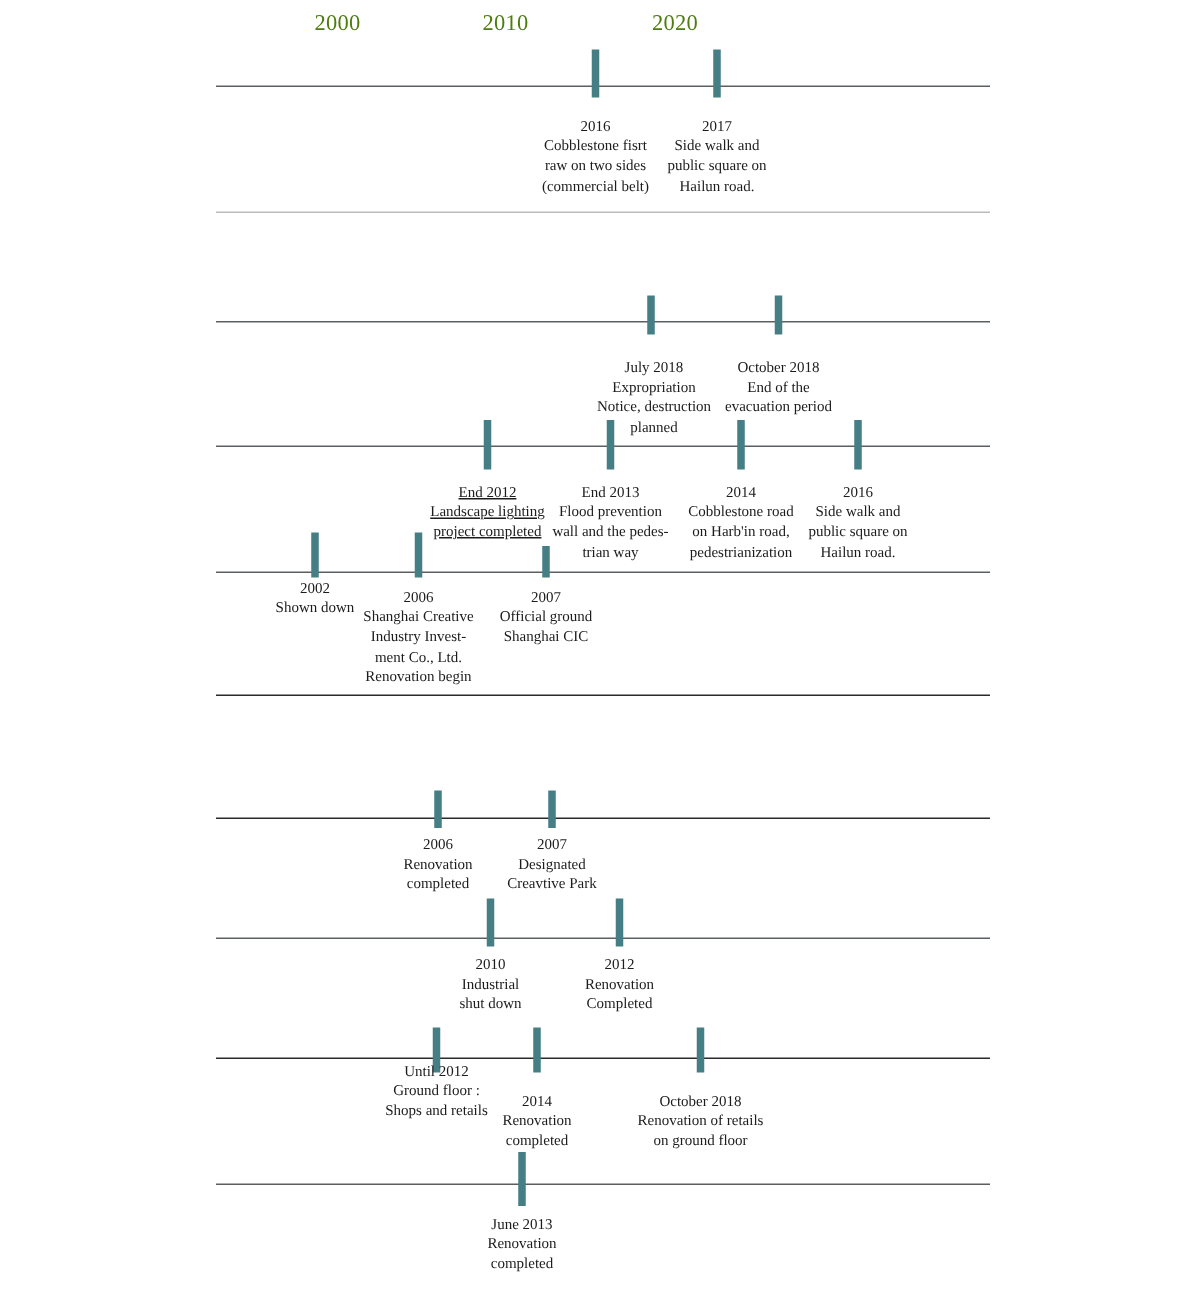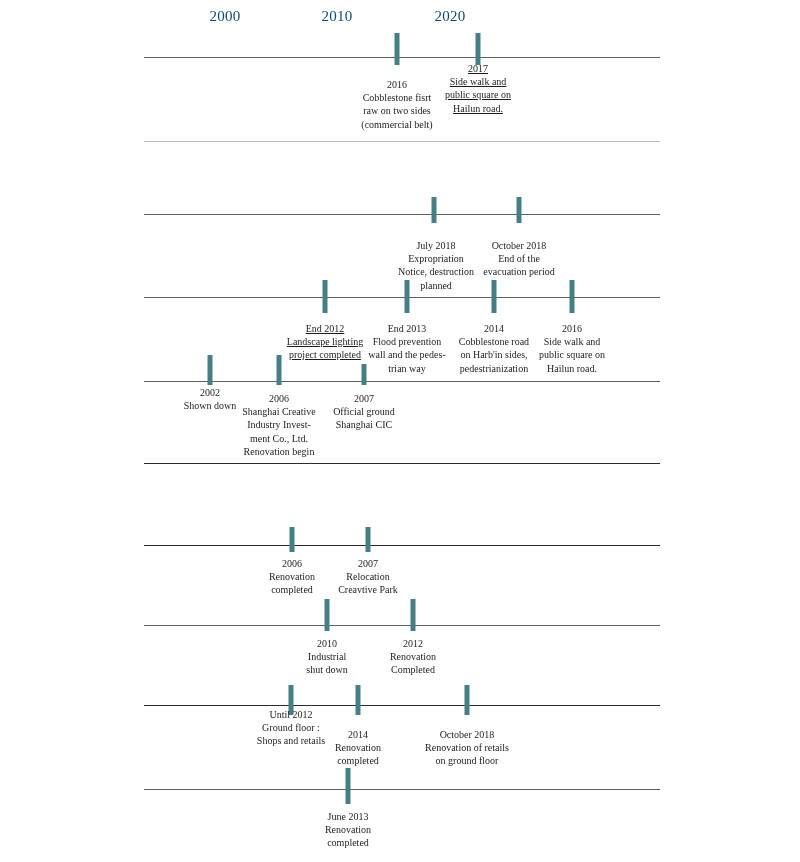--- a/index.html
+++ b/index.html
@@ -17,21 +17,21 @@
   #canvas {
     position: relative;
     width: 800px;
     height: 862px;
   }
 
   
   .decade-label {
     position: absolute;
     font-size: 15px;
-    color: #0c4a6e;
+    color: #4d7c0f;
     text-align: center;
     transform: translateX(-50%);
     white-space: nowrap;
     letter-spacing: .2px;
   }
 
   
   .axis {
     position: absolute;
     height: 0;
@@ -107,21 +107,21 @@
       <div class="marker" style="left: 467px; top: 685px; height: 30px; background: rgb(69, 126, 132);"></div>
       <div class="marker" style="left: 348px; top: 768px; height: 36px; background: rgb(69, 126, 132);"></div>
     </div>
   <div id="labels-layer">
       <div class="event-label" style="left: 397px; top: 78px; width: 110px;">
         <span class="year">2016</span>
         <span class="desc">Cobblestone fisrt</span>
         <span class="desc">raw on two sides</span>
         <span class="desc">(commercial belt)</span>
       </div>
-      <div class="event-label" style="left: 478px; top: 62px; width: 110px; text-decoration: underline;">
+      <div class="event-label" style="left: 478px; top: 78px; width: 110px;">
         <span class="year">2017</span>
         <span class="desc">Side walk and</span>
         <span class="desc">public square on</span>
         <span class="desc">Hailun road.</span>
       </div>
       <div class="event-label" style="left: 436px; top: 239px; width: 112px;">
         <span class="year">July 2018</span>
         <span class="desc">Expropriation</span>
         <span class="desc">Notice, destruction</span>
         <span class="desc">planned</span>
@@ -138,21 +138,21 @@
       </div>
       <div class="event-label" style="left: 407px; top: 322px; width: 112px;">
         <span class="year">End 2013</span>
         <span class="desc">Flood prevention</span>
         <span class="desc">wall and the pedes-</span>
         <span class="desc">trian way</span>
       </div>
       <div class="event-label" style="left: 494px; top: 322px; width: 112px;">
         <span class="year">2014</span>
         <span class="desc">Cobblestone road</span>
-        <span class="desc">on Harb'in sides,</span>
+        <span class="desc">on Harb'in road,</span>
         <span class="desc">pedestrianization</span>
       </div>
       <div class="event-label" style="left: 572px; top: 322px; width: 112px;">
         <span class="year">2016</span>
         <span class="desc">Side walk and</span>
         <span class="desc">public square on</span>
         <span class="desc">Hailun road.</span>
       </div>
       <div class="event-label" style="left: 210px; top: 386px; width: 86px;">
         <span class="year">2002</span>
@@ -170,21 +170,21 @@
         <span class="desc">Official ground</span>
         <span class="desc">Shanghai CIC</span>
       </div>
       <div class="event-label" style="left: 292px; top: 557px; width: 96px;">
         <span class="year">2006</span>
         <span class="desc">Renovation</span>
         <span class="desc">completed</span>
       </div>
       <div class="event-label" style="left: 368px; top: 557px; width: 100px;">
         <span class="year">2007</span>
-        <span class="desc">Relocation</span>
+        <span class="desc">Designated</span>
         <span class="desc">Creavtive Park</span>
       </div>
       <div class="event-label" style="left: 327px; top: 637px; width: 96px;">
         <span class="year">2010</span>
         <span class="desc">Industrial</span>
         <span class="desc">shut down</span>
       </div>
       <div class="event-label" style="left: 413px; top: 637px; width: 96px;">
         <span class="year">2012</span>
         <span class="desc">Renovation</span>

